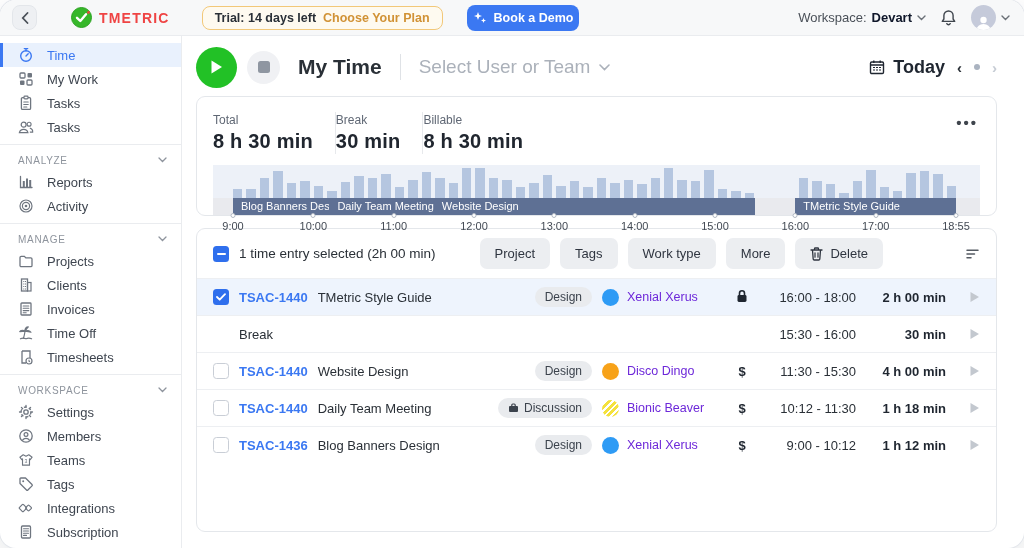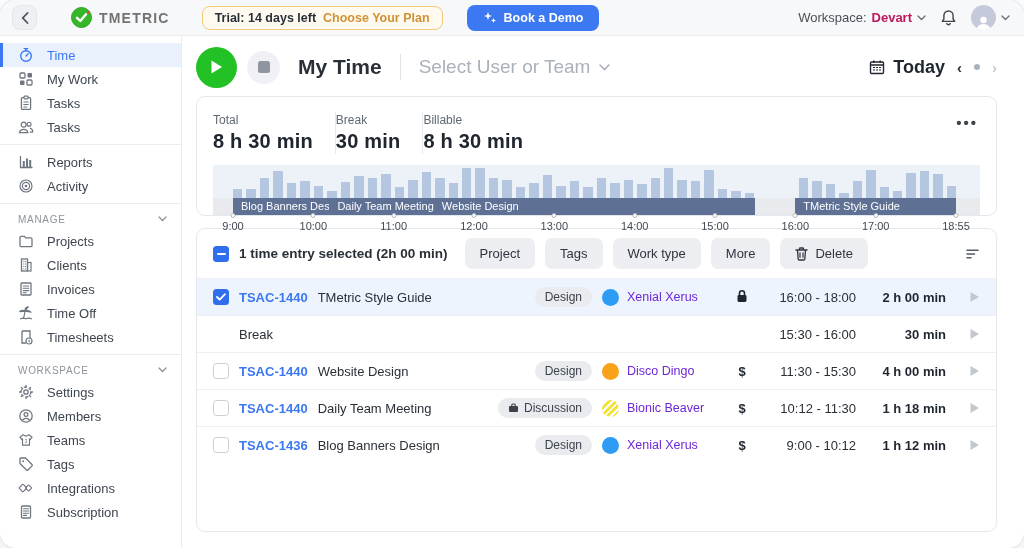--- a/index.html
+++ b/index.html
@@ -7,30 +7,30 @@
   .window { width:1024px; height:548px; border-radius:16px; overflow:hidden;
     box-shadow:0 0 0 1px #e4e7ec, 0 10px 30px rgba(30,40,60,.12); background:#fff;
     display:flex; flex-direction:column; }
 
   
   .topbar { height:36px; flex:0 0 36px; background:#f7f8f9; border-bottom:1px solid #eaecef;
     display:flex; align-items:center; padding:0 14px 0 12px; gap:10px; }
   .back-btn { width:25px; height:25px; border-radius:8px; background:#eef0f3; border:1px solid #e3e6ea;
     display:flex; align-items:center; justify-content:center; color:#4a5058; font-size:14px; cursor:pointer; }
   .logo { display:flex; align-items:center; gap:7px; margin-left:24px; }
-  .logo-text { font-size:14px; font-weight:800; letter-spacing:1.2px; color:#737373; }
+  .logo-text { font-size:14px; font-weight:800; letter-spacing:1.2px; color:#ef4444; }
   .trial-pill { margin-left:22px; display:flex; gap:7px; align-items:center; background:#fefaf0;
     border:1px solid #f2c879; border-radius:8px; padding:4px 12px; font-size:12.5px; }
   .trial-text { color:#2a3037; font-weight:700; }
   .trial-link { color:#d19235; font-weight:600; cursor:pointer; }
   .demo-btn { margin-left:14px; display:flex; gap:7px; align-items:center; background:#3b78f2; color:#fff;
-    border:none; border-radius:8px; padding:6px 16px; font-size:12.5px; font-weight:600; cursor:pointer; }
+    border:none; border-radius:8px; padding:6px 6px; font-size:12.5px; font-weight:600; cursor:pointer; }
   .topbar-right { margin-left:auto; display:flex; align-items:center; gap:14px; }
   .workspace { display:flex; gap:5px; align-items:center; font-size:13px; color:#4a5058; cursor:pointer; }
-  .workspace b { color:#be185d; }
+  .workspace b { color:#0f172a; }
   .chev { color:#7c828a; font-size:10px; }
   .avatar-wrap { display:flex; align-items:center; gap:5px; cursor:pointer; }
   .avatar { width:25px; height:25px; border-radius:50%; background:#c5cada; display:flex; align-items:flex-end; justify-content:center; overflow:hidden; }
 
   
   .body { flex:1; display:flex; min-height:0; }
 
   
   .sidebar { width:182px; flex:0 0 182px; border-right:1px solid #eaecef; padding-top:7px; overflow:hidden; }
   .side-item { height:24px; display:flex; align-items:center; gap:13px; padding-left:15px;
@@ -83,21 +83,21 @@
   .tl-axis { position:relative; height:20px; }
   .tl-hour { position:absolute; top:5px; transform:translateX(-50%); font-size:11px; color:#434a54; }
 
   
   .entries-card { margin-top:12px; flex:1; margin-bottom:16px; overflow:hidden; display:flex; flex-direction:column; }
   .toolbar { display:flex; align-items:center; padding:9px 16px; gap:10px; flex:0 0 auto; }
   .cbx { width:16px; height:16px; border-radius:3.5px; flex:0 0 16px; display:flex; align-items:center;
     justify-content:center; cursor:pointer; }
   .cbx.ind, .cbx.on { background:#2f6fed; color:#fff; }
   .cbx.off { background:#fff; border:1.5px solid #c9ced6; }
-  .sel-text { font-size:13.5px; color:#2a3037; margin-right:7px; white-space:nowrap;font-weight:bold; }
+  .sel-text { font-size:13.5px; color:#2a3037; margin-right:34px; white-space:nowrap; }
   .tb-btn { background:#eceef1; border:none; border-radius:7px; padding:8px 15px; font-size:13px;
     color:#2f3540; cursor:pointer; display:flex; align-items:center; gap:7px; }
   .sort-btn { margin-left:auto; cursor:pointer; display:flex; align-items:center; }
   .row { display:flex; align-items:center; height:37px; padding:0 16px; gap:10px;
     border-top:1px solid #edeff2; font-size:13px; flex:0 0 37px; }
   .row.selected { background:#eef4fd; }
   .row-id { color:#3b78f2; font-weight:600; white-space:nowrap; cursor:pointer; }
   .row-title { color:#2a3037; white-space:nowrap; }
   .cell-tag { margin-left:auto; width:112px; display:flex; justify-content:flex-end; flex:0 0 auto; }
   .pill { background:#e9ebee; border-radius:10px; padding:3px 10px; font-size:12px; color:#3c434d;
@@ -199,20 +199,26 @@
       <div class="side-item">
         <svg width="17" height="16" viewBox="0 0 17 16">
             <circle cx="6" cy="5.5" r="2.6" fill="none" stroke="#6f7680" stroke-width="1.3"></circle>
             <path d="M1.5 14 a4.6 4.3 0 0 1 9 0 Z" fill="none" stroke="#6f7680" stroke-width="1.3"></path>
             <circle cx="11.8" cy="5" r="2.1" fill="none" stroke="#6f7680" stroke-width="1.2"></circle>
             <path d="M12.6 9.2 a4 4 0 0 1 3 4.3 h-3" fill="none" stroke="#6f7680" stroke-width="1.2"></path>
           </svg>
         <span>Tasks</span>
       </div>
       <div class="side-div"></div>
+      <div class="side-head">
+        <span>ANALYZE</span>
+        <svg class="chev" width="9" height="6" viewBox="0 0 9 6">
+            <path d="M1 1 L4.5 4.5 L8 1" stroke="#8e949d" stroke-width="1.3" fill="none" stroke-linecap="round"></path>
+          </svg>
+      </div>
       <div class="side-item">
         <svg width="16" height="16" viewBox="0 0 16 16">
             <path d="M2.5 2.5 V13.5 H14" stroke="#6f7680" stroke-width="1.3" fill="none" stroke-linecap="round"></path>
             <rect x="4.8" y="7" width="2" height="6.5" fill="#6f7680"></rect>
             <rect x="8" y="4.5" width="2" height="9" fill="#6f7680"></rect>
             <rect x="11.2" y="6" width="2" height="7.5" fill="#6f7680"></rect>
           </svg>
         <span>Reports</span>
       </div>
       <div class="side-item">

